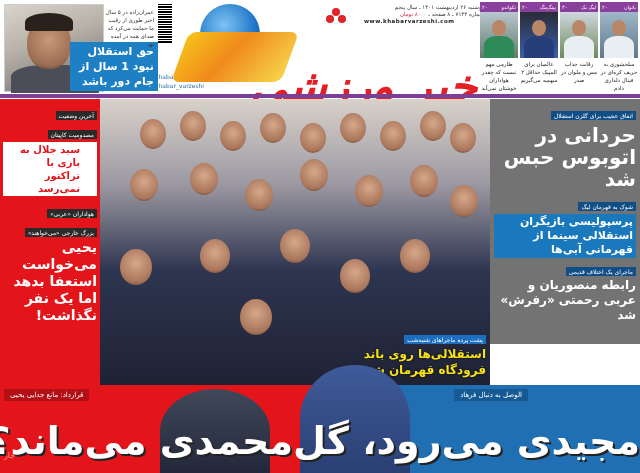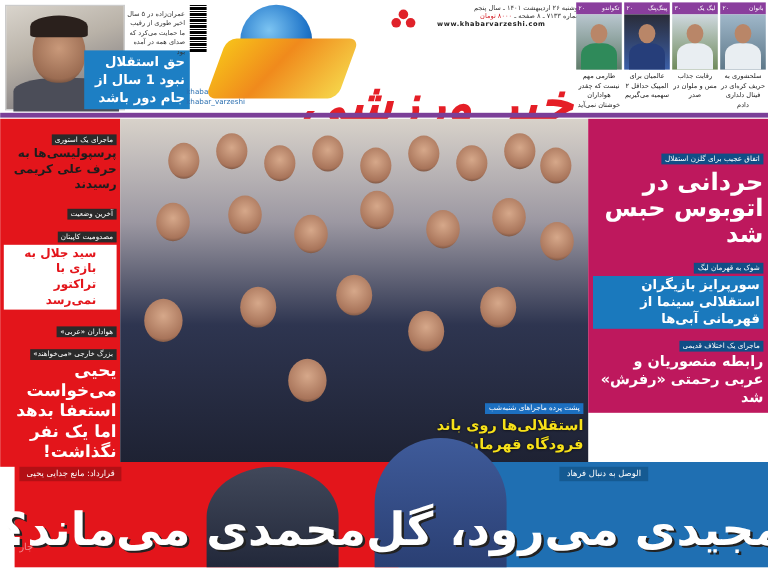--- a/index.html
+++ b/index.html
@@ -69,29 +69,29 @@
   
   .center-photo { position: absolute; left: 100px; top: 99px; width: 390px; height: 286px;
     background: linear-gradient(180deg,#d8d2ca 0%,#9c98a2 30%,#2e3550 60%,#1e2233 100%); overflow: hidden; }
   .crowd { position: absolute; inset: 0; }
   .crowd span { position: absolute; border-radius: 50%; background: radial-gradient(circle at 50% 40%, #d6a88a 0%, #a8745a 70%, #3a2a24 100%); }
   .photo-caption { position: absolute; right: 4px; top: 228px; width: 152px; text-align: right; }
   .photo-caption .kicker-blue { display: inline-block; background: #1c6fc0; color: #fff; font-size: 6px; line-height: 9px; padding: 0 3px; }
   .photo-caption .cap-head { color: #f7e11a; font-weight: bold; font-size: 12px; line-height: 16px; text-shadow: 0 0 2px #000; }
 
   
-  .right-col { position: absolute; left: 490px; top: 99px; width: 150px; height: 245px; background: #be185d; padding: 20px 4px; text-align: right; }
+  .right-col { position: absolute; left: 490px; top: 99px; width: 150px; height: 245px; background: #737373; padding: 4px 4px; text-align: right; }
   .rc-kicker { display: inline-block; background: #114e86; color: #fff; font-size: 6px; line-height: 9px; padding: 0 3px; margin: 1px 0; }
   .rc-headline { color: #fff; font-weight: bold; font-size: 20px; line-height: 22px; margin: 2px 0 4px; }
   .rc-sub { color: #fff; font-weight: bold; font-size: 11px; line-height: 14px; margin-bottom: 4px; }
   .rc-sub.boxed { background: #1a79bd; display: inline-block; padding: 1px 3px; margin: 1px 0; }
   .rc-sub.big { font-size: 12px; line-height: 15px; }
 
   
-  .bottom { position: absolute; left: 12px; top: 385px; width: 532px; height: 88px; }
+  .bottom { position: absolute; left: 0; top: 385px; width: 532px; height: 88px; }
   .bottom-red { position: absolute; left: 0; top: 0; width: 320px; height: 88px; background: #e3151b; }
   .bottom-blue { position: absolute; left: 320px; top: 0; width: 320px; height: 88px; background: #1f6fb2; }
   .bottom-kicker-left { position: absolute; left: 4px; top: 4px; background: #b31015; color: #fff; font-size: 7px; line-height: 12px; padding: 0 6px; }
   .bottom-kicker-right { position: absolute; right: 4px; top: 4px; background: #155a92; color: #fff; font-size: 7px; line-height: 12px; padding: 0 6px; }
   .bottom-headline { position: absolute; left: 0; top: 28px; width: 640px; text-align: center; color: #fff;
     font-weight: bold; font-size: 38px; line-height: 56px; text-shadow: 2px 2px 0 #222; white-space: nowrap; }
   .coach-left { position: absolute; left: 160px; top: 4px; width: 110px; height: 84px;
     background: linear-gradient(180deg,#41485a,#22283a); border-radius: 50% 50% 0 0; }
   .coach-right { position: absolute; left: 300px; top: -20px; width: 110px; height: 108px;
     background: linear-gradient(180deg,#3f5b9a,#2a3f73); border-radius: 50% 50% 0 0; }
@@ -181,24 +181,20 @@
             <div class="body" style="background:#2f8a5a;"></div>
             <div class="head"></div>
           </div>
         <div class="teaser-text">طارمی مهم نیست که چقدر هواداران خوشتان نمی‌آید</div>
       </div>
     </div>
   </div>
   <div class="mast-rule"></div>
 
   <div class="left-col">
-    <div class="lc-block">
-      <div><span class="kicker">ماجرای یک استوری</span></div>
-      <div class="lc-headline dark">پرسپولیسی‌ها به حرف علی کریمی رسیدند</div>
-    </div>
     <div class="lc-block">
       <div><span class="kicker">آخرین وضعیت</span></div>
       <div><span class="kicker">مصدومیت کاپیتان</span></div>
       <div><span class="lc-headline white-box">سید جلال به بازی با تراکتور نمی‌رسد</span></div>
     </div>
     <div class="lc-block">
       <div><span class="kicker">هواداران «عربی»</span></div>
       <div><span class="kicker">بزرگ خارجی «می‌خواهند»</span></div>
       <div class="lc-headline">یحیی می‌خواست استعفا بدهد اما یک نفر نگذاشت!</div>
     </div>
@@ -237,21 +233,21 @@
 
   <div class="right-col">
     <div>
       <div><span class="rc-kicker">اتفاق عجیب برای گلزن استقلال</span></div>
       <div class="rc-headline">حردانی در اتوبوس حبس شد</div>
     </div>
     <div>
       <div><span class="rc-kicker">شوک به قهرمان لیگ</span></div>
     </div>
     <div>
-      <div class="rc-sub boxed">سورپرایز بازیگران استقلالی سینما از قهرمانی آبی‌ها</div>
+      <div class="rc-sub boxed">پرسپولیسی بازیگران استقلالی سینما از قهرمانی آبی‌ها</div>
     </div>
     <div>
       <div><span class="rc-kicker">ماجرای یک اختلاف قدیمی</span></div>
       <div class="rc-sub big">رابطه منصوریان و عربی رحمتی «رفرش» شد</div>
     </div>
   </div>
 
   <div class="bottom">
     <div class="bottom-red"></div>
     <div class="bottom-blue"></div>

